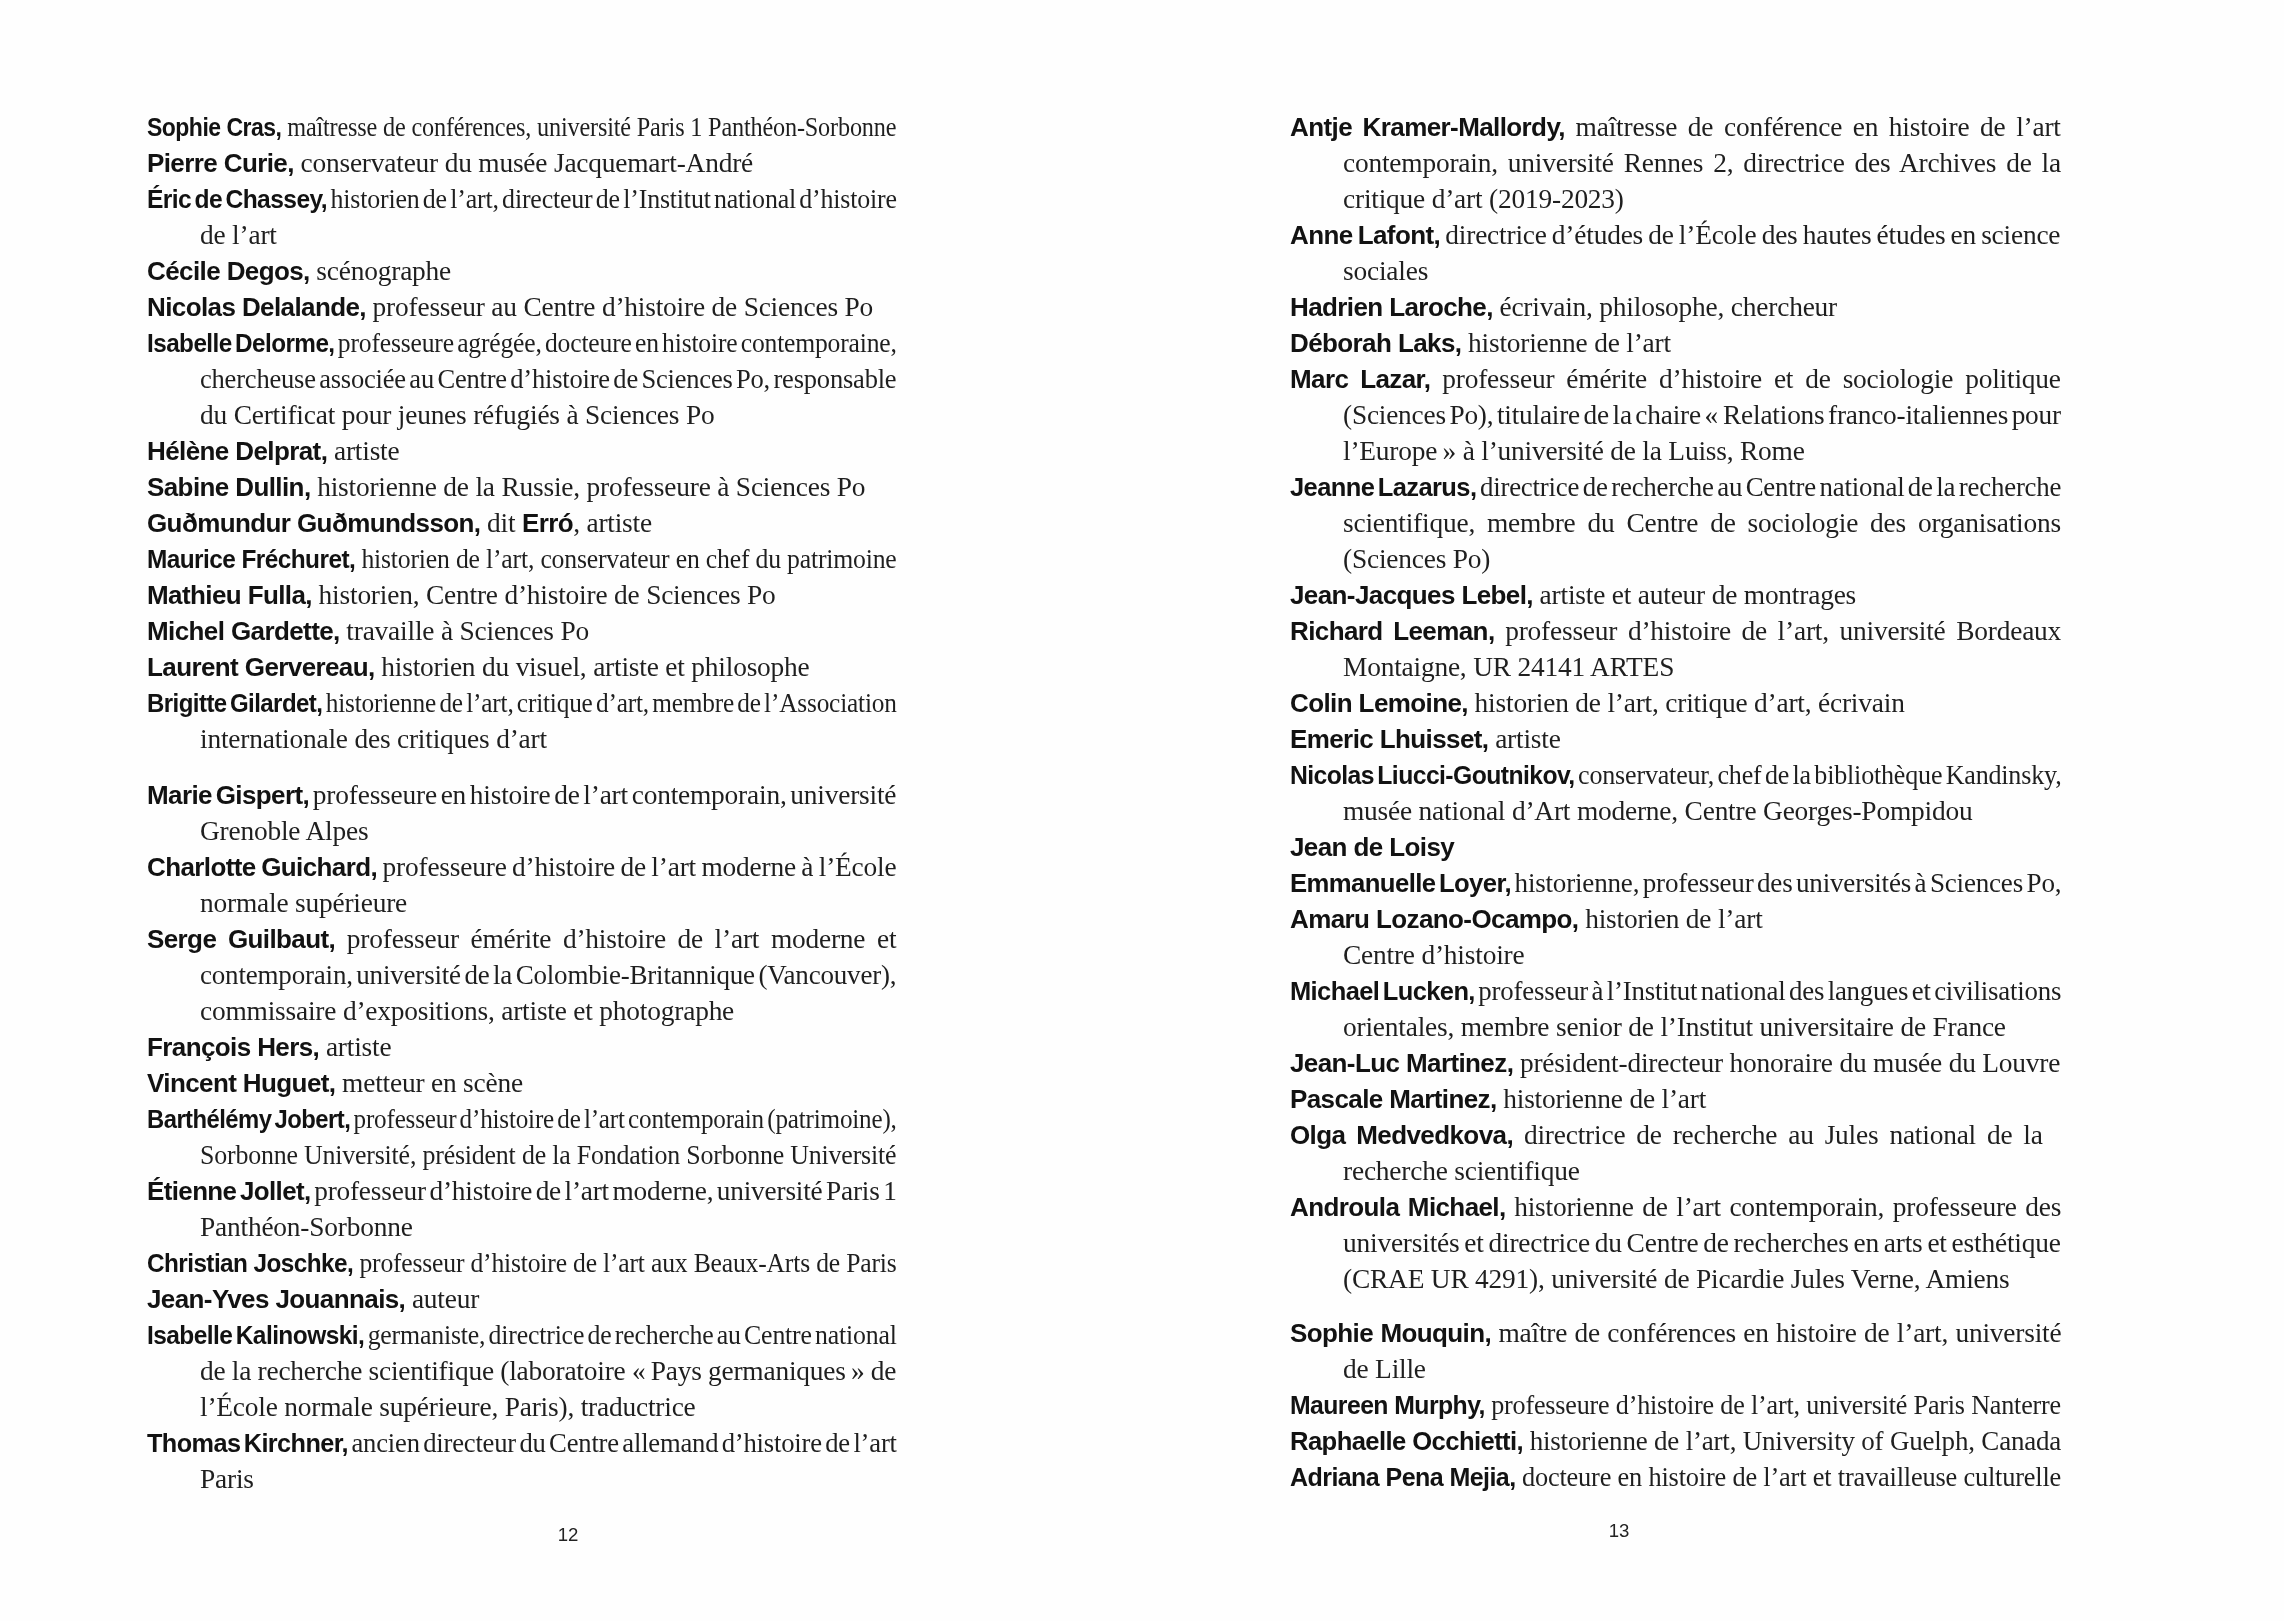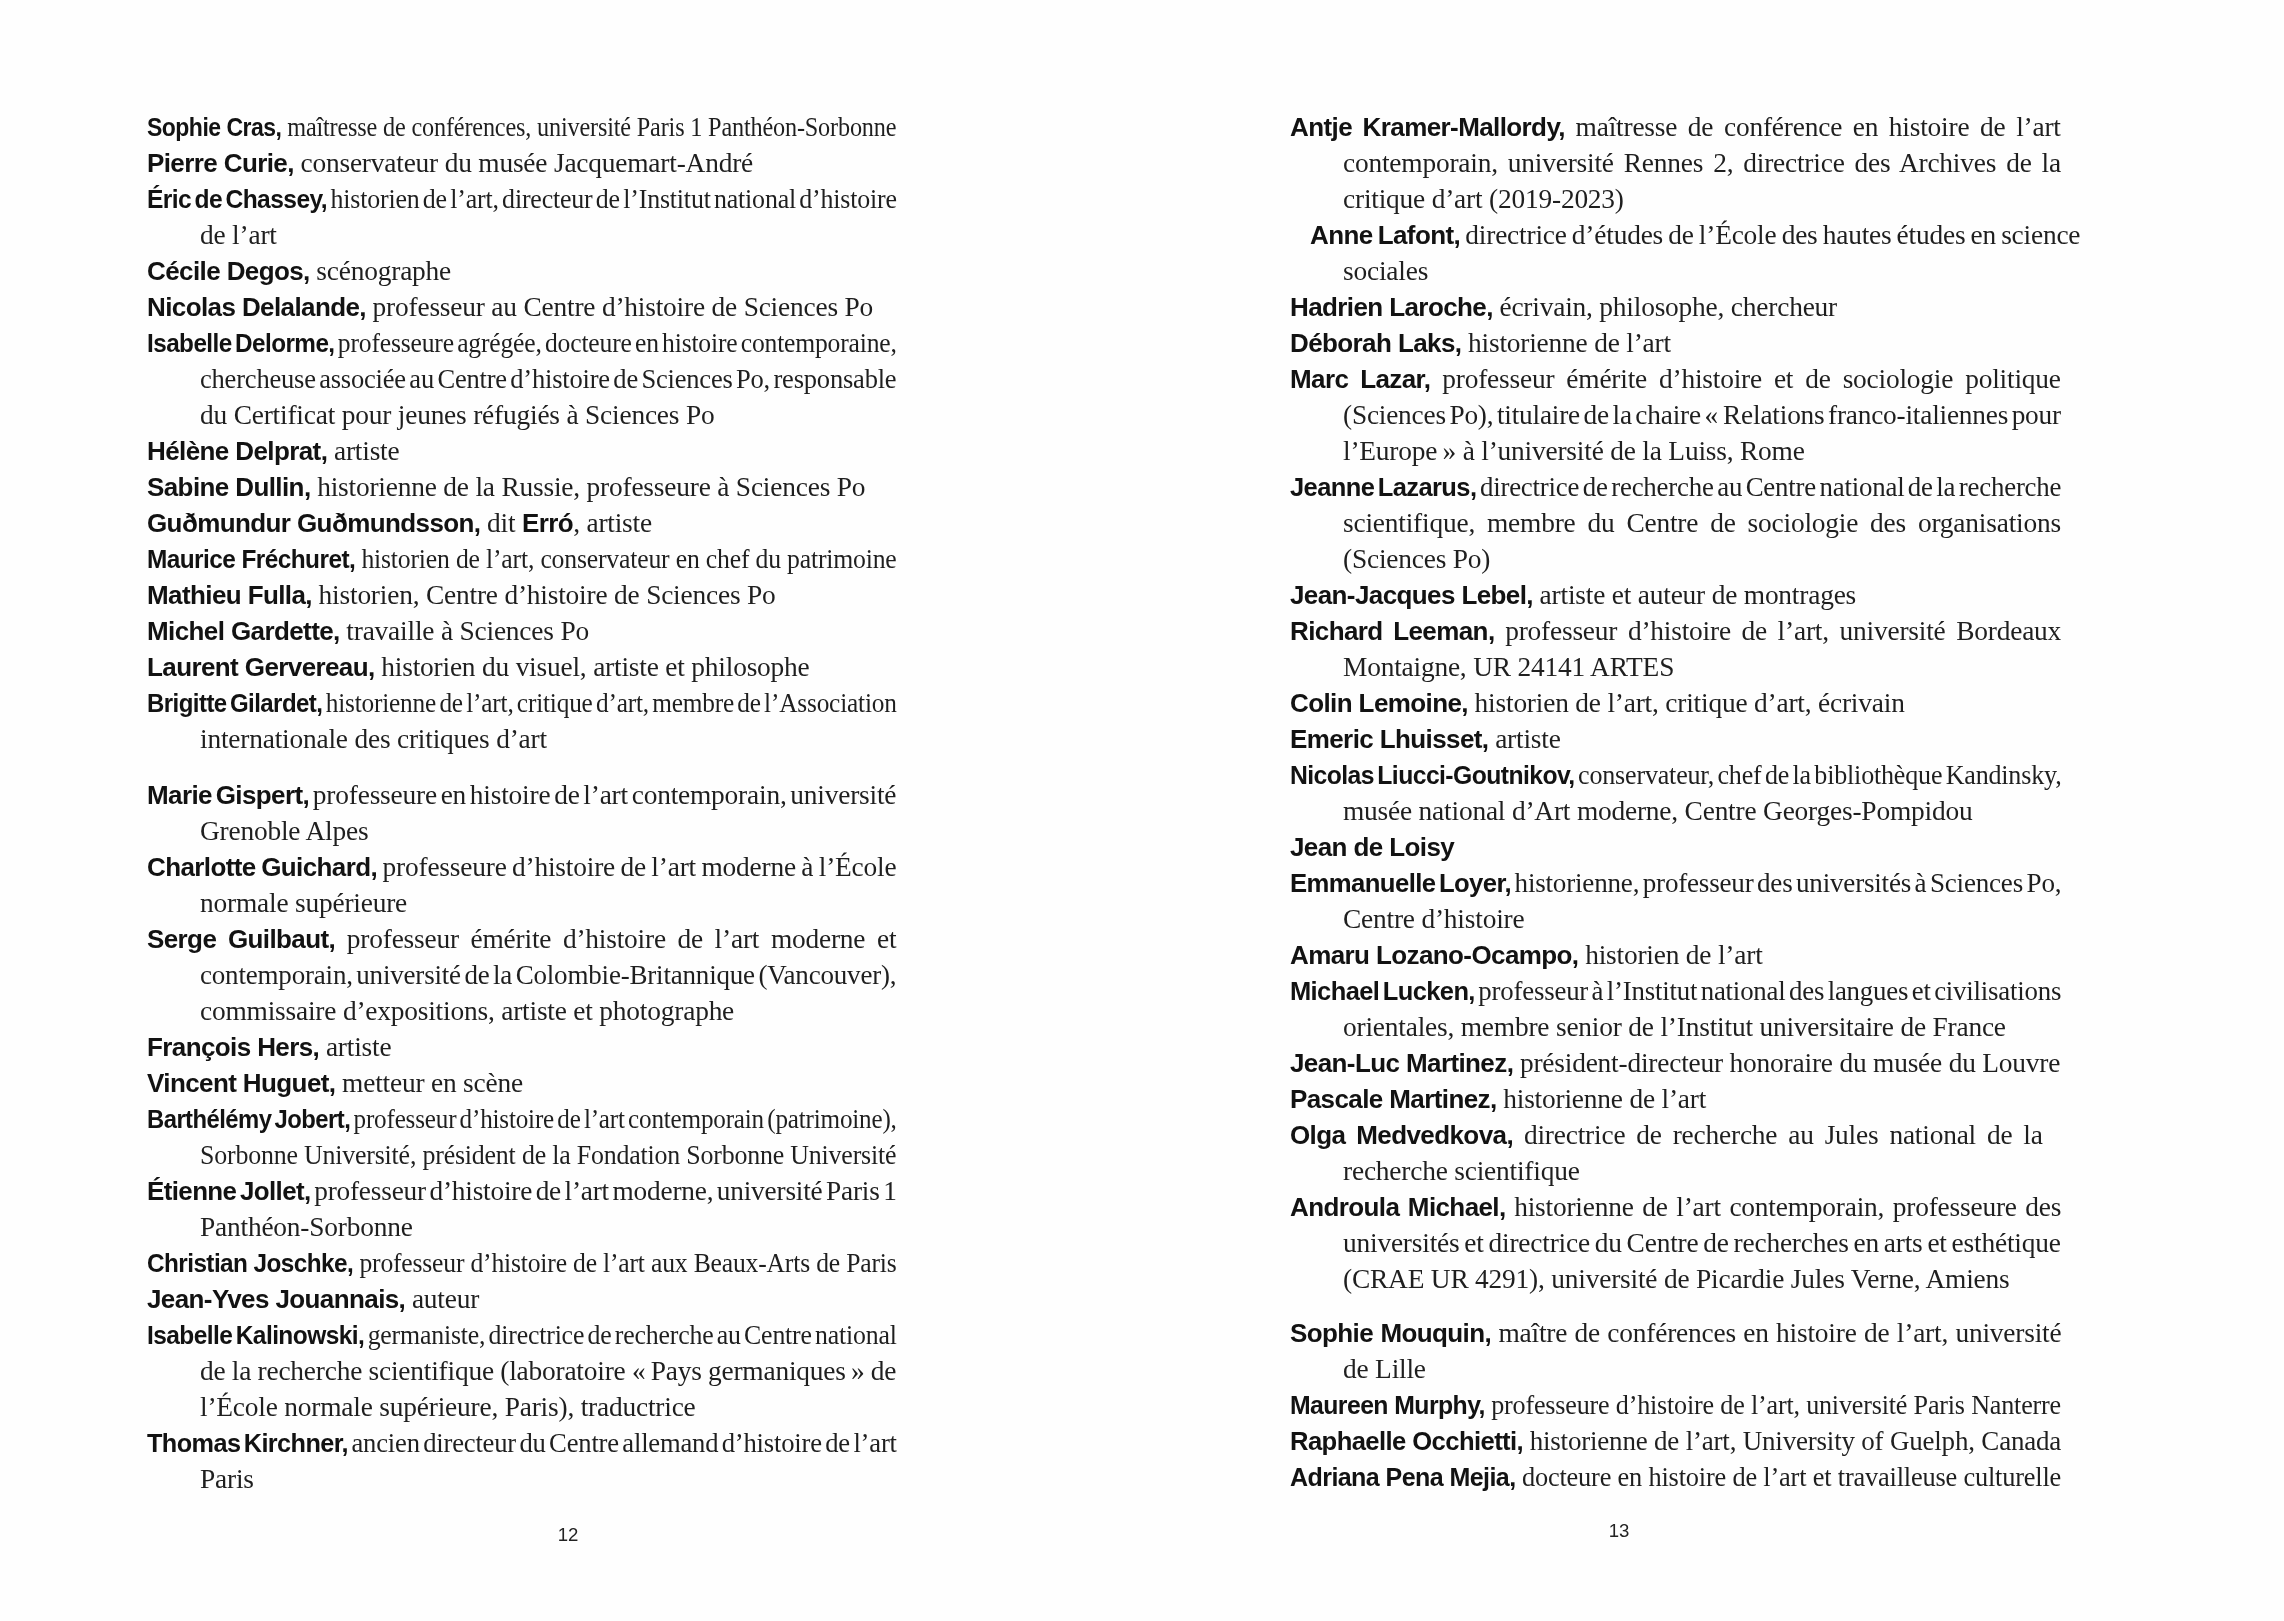--- a/index.html
+++ b/index.html
@@ -86,41 +86,41 @@
       <div class="line" style="word-spacing: -3.1px; transform: scaleX(0.9424);"><span class="b">Isabelle Kalinowski,</span><span class="r"> germaniste, directrice de recherche au Centre national</span></div>
       <div class="line cont" style="word-spacing: -0.3px;"><span class="r">de la recherche scientifique (laboratoire « Pays germaniques » de</span></div>
       <div class="line cont" style=""><span class="r">l’École normale supérieure, Paris), traductrice</span></div>
       <div class="line" style="word-spacing: -3.1px; transform: scaleX(0.9715);"><span class="b">Thomas Kirchner,</span><span class="r"> ancien directeur du Centre allemand d’histoire de l’art</span></div>
       <div class="line cont" style=""><span class="r">Paris</span></div>
     </div>
   <div class="col" id="col-right">
       <div class="line" style="word-spacing: 4px;"><span class="b">Antje Kramer-Mallordy,</span><span class="r"> maîtresse de conférence en histoire de l’art</span></div>
       <div class="line cont" style="word-spacing: 3.3px;"><span class="r">contemporain, université Rennes 2, directrice des Archives de la</span></div>
       <div class="line cont" style=""><span class="r">critique d’art (2019-2023)</span></div>
-      <div class="line" style="word-spacing: -1.5px; margin-left: 20px;"><span class="b">Anne Lafont,</span><span class="r"> directrice d’études de l’École des hautes études en science</span></div>
+      <div class="line" style="word-spacing: -1.5px;"><span class="b">Anne Lafont,</span><span class="r"> directrice d’études de l’École des hautes études en science</span></div>
       <div class="line cont" style=""><span class="r">sociales</span></div>
       <div class="line" style=""><span class="b">Hadrien Laroche,</span><span class="r"> écrivain, philosophe, chercheur</span></div>
       <div class="line" style=""><span class="b">Déborah Laks,</span><span class="r"> historienne de l’art</span></div>
       <div class="line" style="word-spacing: 5.3px;"><span class="b">Marc Lazar,</span><span class="r"> professeur émérite d’histoire et de sociologie politique</span></div>
       <div class="line cont" style="word-spacing: -3.1px; transform: scaleX(0.9971);"><span class="r">(Sciences Po), titulaire de la chaire « Relations franco-italiennes pour</span></div>
       <div class="line cont" style=""><span class="r">l’Europe » à l’université de la Luiss, Rome</span></div>
       <div class="line" style="word-spacing: -3.1px; transform: scaleX(0.9801);"><span class="b">Jeanne Lazarus,</span><span class="r"> directrice de recherche au Centre national de la recherche</span></div>
       <div class="line cont" style="word-spacing: 5.3px;"><span class="r">scientifique, membre du Centre de sociologie des organisations</span></div>
       <div class="line cont" style=""><span class="r">(Sciences Po)</span></div>
       <div class="line" style=""><span class="b">Jean-Jacques Lebel,</span><span class="r"> artiste et auteur de montrages</span></div>
       <div class="line" style="word-spacing: 4px;"><span class="b">Richard Leeman,</span><span class="r"> professeur d’histoire de l’art, université Bordeaux</span></div>
       <div class="line cont" style=""><span class="r">Montaigne, UR 24141 ARTES</span></div>
       <div class="line" style=""><span class="b">Colin Lemoine,</span><span class="r"> historien de l’art, critique d’art, écrivain</span></div>
       <div class="line" style=""><span class="b">Emeric Lhuisset,</span><span class="r"> artiste</span></div>
       <div class="line" style="word-spacing: -3.1px; transform: scaleX(0.9512);"><span class="b">Nicolas Liucci-Goutnikov,</span><span class="r"> conservateur, chef de la bibliothèque Kandinsky,</span></div>
       <div class="line cont" style=""><span class="r">musée national d’Art moderne, Centre Georges-Pompidou</span></div>
       <div class="line" style=""><span class="b">Jean de Loisy</span></div>
       <div class="line" style="word-spacing: -3.1px; transform: scaleX(0.9882);"><span class="b">Emmanuelle Loyer,</span><span class="r"> historienne, professeur des universités à Sciences Po,</span></div>
+      <div class="line" style=""><span class="b">Amaru Lozano-Ocampo,</span><span class="r"> historien de l’art</span></div>
       <div class="line cont" style=""><span class="r">Centre d’histoire</span></div>
-      <div class="line" style=""><span class="b">Amaru Lozano-Ocampo,</span><span class="r"> historien de l’art</span></div>
       <div class="line" style="word-spacing: -3.1px; transform: scaleX(0.9794);"><span class="b">Michael Lucken,</span><span class="r"> professeur à l’Institut national des langues et civilisations</span></div>
       <div class="line cont" style=""><span class="r">orientales, membre senior de l’Institut universitaire de France</span></div>
       <div class="line" style=""><span class="b">Jean-Luc Martinez,</span><span class="r"> président-directeur honoraire du musée du Louvre</span></div>
       <div class="line" style=""><span class="b">Pascale Martinez,</span><span class="r"> historienne de l’art</span></div>
       <div class="line" style="word-spacing: 4.3px;"><span class="b">Olga Medvedkova,</span><span class="r"> directrice de recherche au Jules national de la</span></div>
       <div class="line cont" style=""><span class="r">recherche scientifique</span></div>
       <div class="line" style="word-spacing: 1.9px;"><span class="b">Androula Michael,</span><span class="r"> historienne de l’art contemporain, professeure des</span></div>
       <div class="line cont" style="word-spacing: -1.8px;"><span class="r">universités et directrice du Centre de recherches en arts et esthétique</span></div>
       <div class="line cont" style=""><span class="r">(CRAE UR 4291), université de Picardie Jules Verne, Amiens</span></div>
       <div class="line" style="word-spacing: 0.7px; margin-top: 18px;"><span class="b">Sophie Mouquin,</span><span class="r"> maître de conférences en histoire de l’art, université</span></div>

